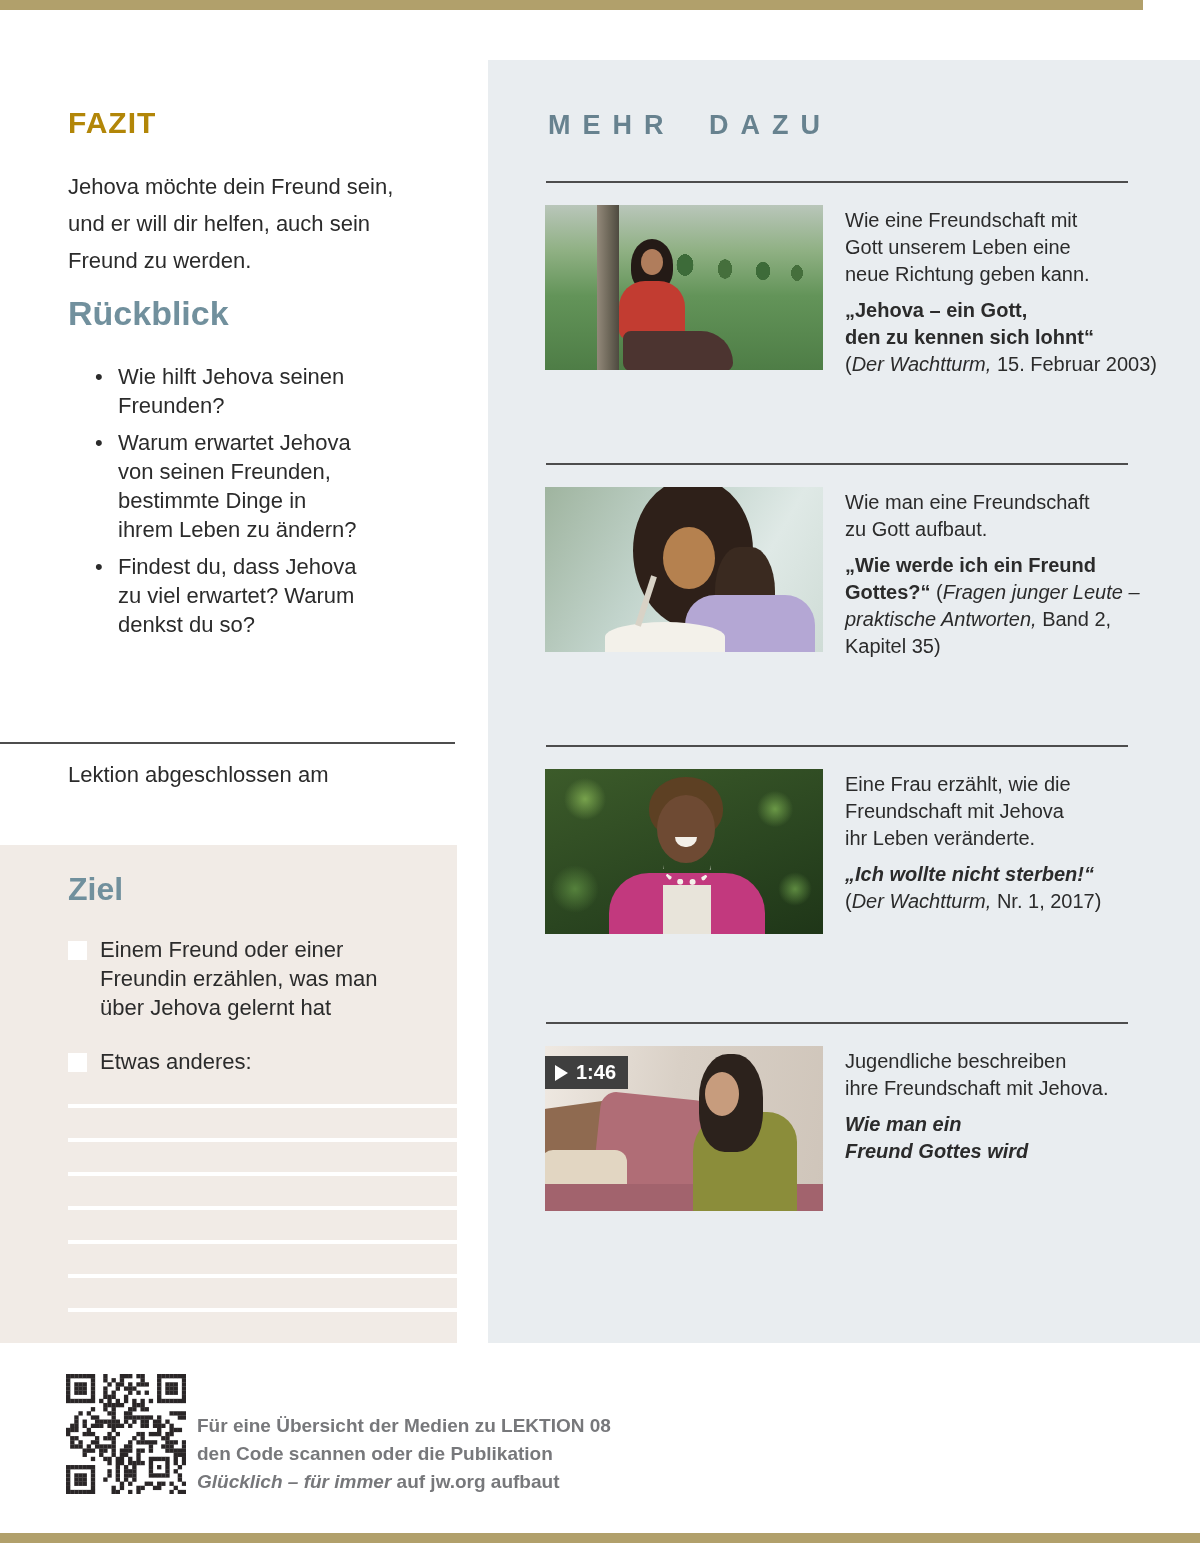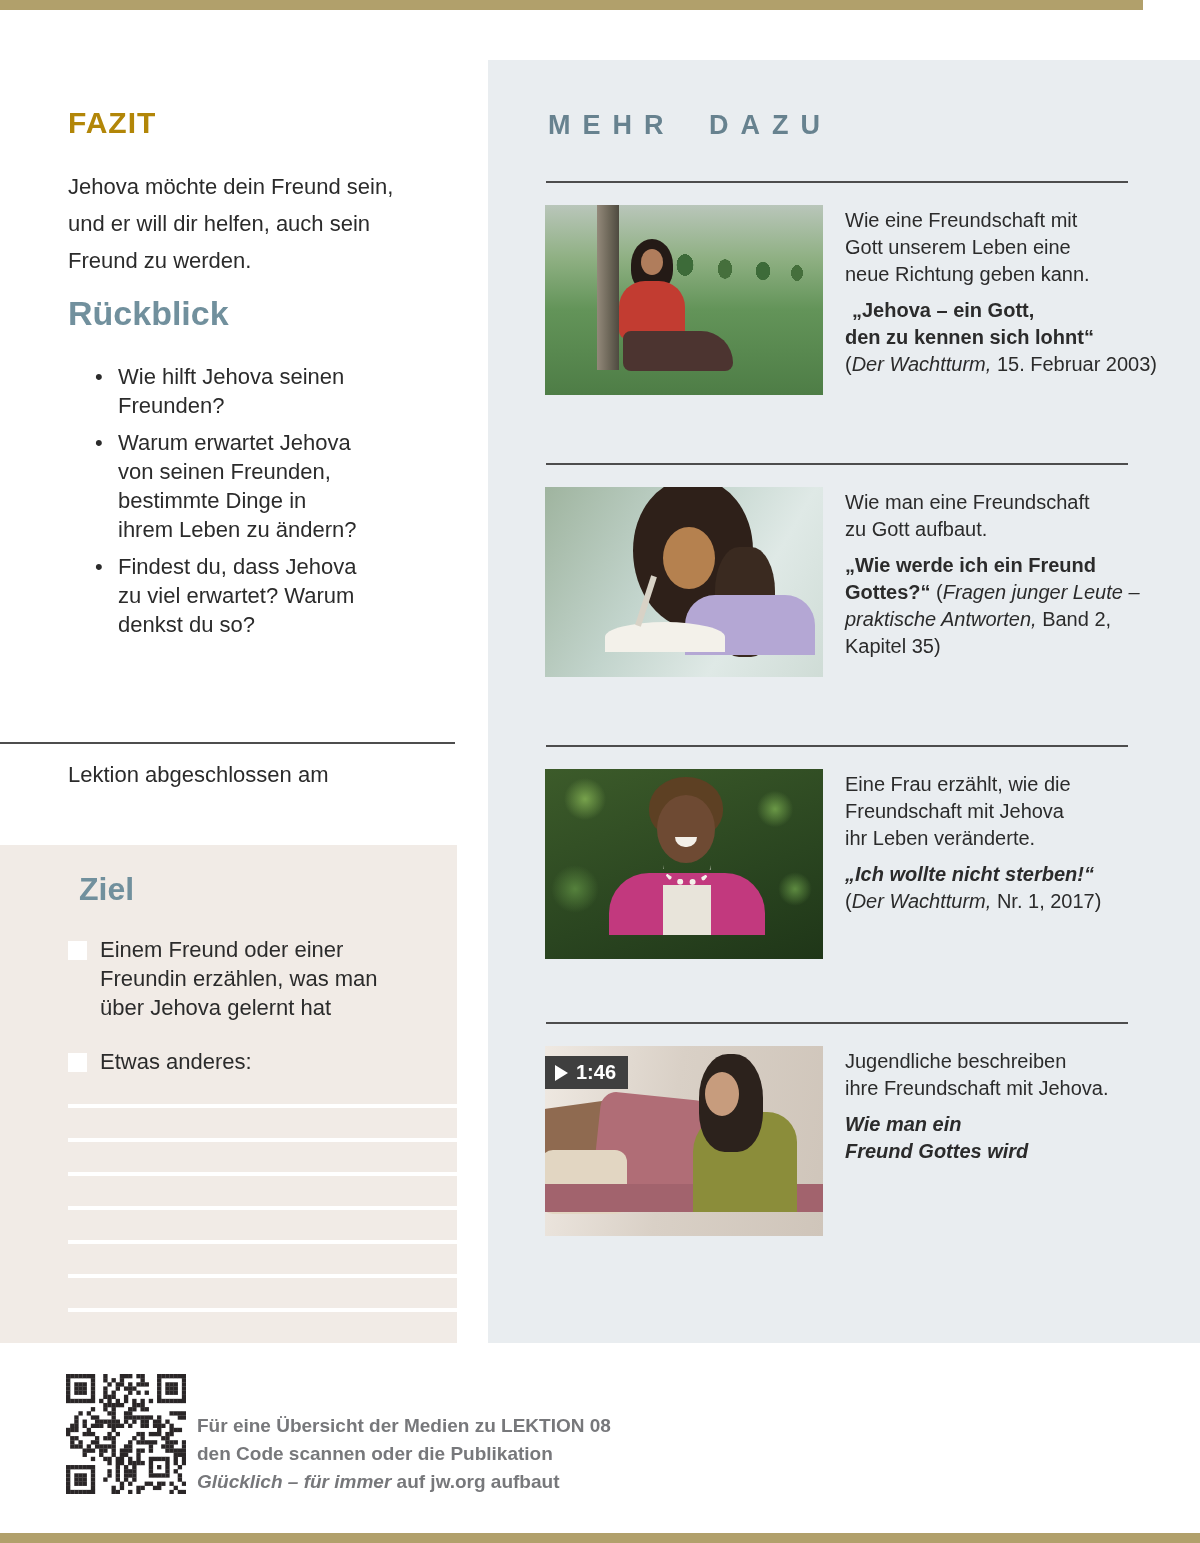--- a/index.html
+++ b/index.html
@@ -15,32 +15,32 @@
   .summary{position:absolute;left:68px;top:168px;width:400px;font-size:22px;line-height:37px;white-space:pre-line;}
   .review-h{position:absolute;left:68px;top:294px;font-size:34px;font-weight:700;color:#71909d;}
   .bullets{position:absolute;left:95px;top:362px;width:300px;margin:0;padding:0;list-style:none;}
   .bullets li{position:relative;padding-left:23px;margin:0 0 8px 0;font-size:22px;line-height:29px;white-space:pre-line;}
   .bullets li .dot{position:absolute;left:0;top:0;font-size:22px;}
   .rule-left{position:absolute;left:0;top:742px;width:455px;height:2px;background:#4d4d4d;}
   .completed{position:absolute;left:68px;top:762px;font-size:22px;text-align:center;}
 
   
   .goalbox{position:absolute;left:0;top:845px;width:457px;height:498px;background:#f1ebe6;}
-  .goal-h{position:absolute;left:68px;top:26px;font-size:32px;font-weight:700;color:#71909d;margin-left:11px;}
+  .goal-h{position:absolute;left:68px;top:26px;font-size:32px;font-weight:700;color:#71909d;}
   .chk{position:absolute;left:68px;width:19px;height:19px;background:#ffffff;}
   .goal-txt{position:absolute;left:100px;width:300px;font-size:22px;line-height:29px;white-space:pre-line;}
   .wline{position:absolute;left:68px;right:0;height:4px;background:#ffffff;}
 
   
   .panel{position:absolute;left:488px;top:60px;width:712px;height:1283px;background:#e9edf0;}
   .more-h{position:absolute;left:60px;top:50px;font-size:27px;font-weight:700;color:#67828f;letter-spacing:12px;word-spacing:14px;}
 
   .entry{position:absolute;left:57px;width:630px;}
   .entry .rule{position:absolute;left:1px;top:0;width:582px;height:2px;background:#4d4d4d;}
-  .thumb{position:absolute;left:0;top:24px;width:278px;height:190px;overflow:hidden;background:#9aa89a;}
+  .thumb{position:absolute;left:0;top:24px;width:278px;height:165px;overflow:hidden;background:#9aa89a;}
   .etext{position:absolute;left:300px;top:26px;width:312px;font-size:20px;line-height:27px;}
   .etext .desc{margin:0 0 9px 0;white-space:pre-line;}
   .etext .rich{margin:0;}
 
   
   .t1{background:linear-gradient(180deg,#b9c6ba 0%,#8fb083 28%,#639459 55%,#4e7d46 100%);}
   .t1 .trunk{position:absolute;left:52px;top:0;width:22px;height:165px;background:linear-gradient(90deg,#93897a,#6a6456 60%,#4e4a40);}
   .t1 .row{position:absolute;left:120px;top:40px;width:158px;height:46px;background:
      radial-gradient(14px 18px at 20px 20px,#3d6b39 60%,transparent 61%),
      radial-gradient(12px 16px at 60px 24px,#456f3c 60%,transparent 61%),
@@ -148,21 +148,21 @@
         <div class="row"></div>
         <div class="hair"></div>
         <div class="face"></div>
         <div class="top-red"></div>
         <div class="skirt"></div>
       </div>
       <div class="etext">
         <p class="desc">Wie eine Freundschaft mit
 Gott unserem Leben eine
 neue Richtung geben kann.</p>
-        <p class="rich"><span style="font-weight: 700; margin-left: 7px;">„Jehova – ein Gott,</span><br><span style="font-weight: 700;">den zu kennen sich lohnt“</span><br><span>(</span><span style="font-style: italic;">Der Wachtturm,</span><span> 15. Februar 2003)</span></p>
+        <p class="rich"><span style="font-weight: 700;">„Jehova – ein Gott,</span><br><span style="font-weight: 700;">den zu kennen sich lohnt“</span><br><span>(</span><span style="font-style: italic;">Der Wachtturm,</span><span> 15. Februar 2003)</span></p>
       </div>
     </div>
 
     <div class="entry" style="top:403px;">
       <div class="rule"></div>
       <div class="thumb t2">
         <div class="hair"></div>
         <div class="hair2"></div>
         <div class="face"></div>
         <div class="shawl"></div>

